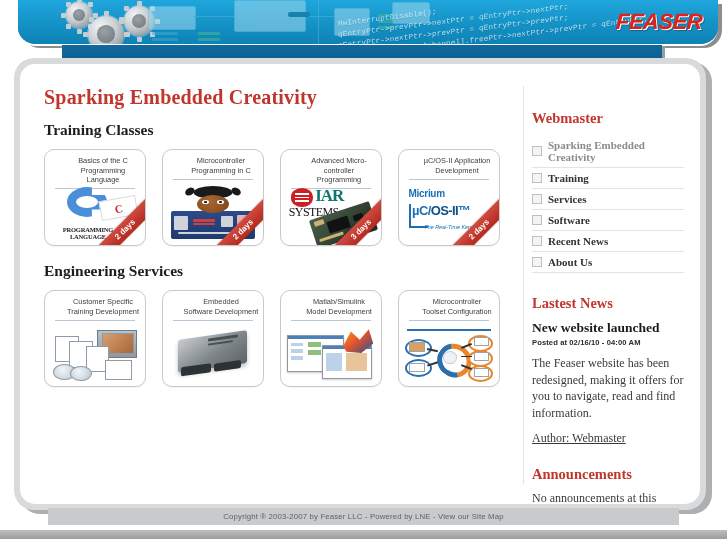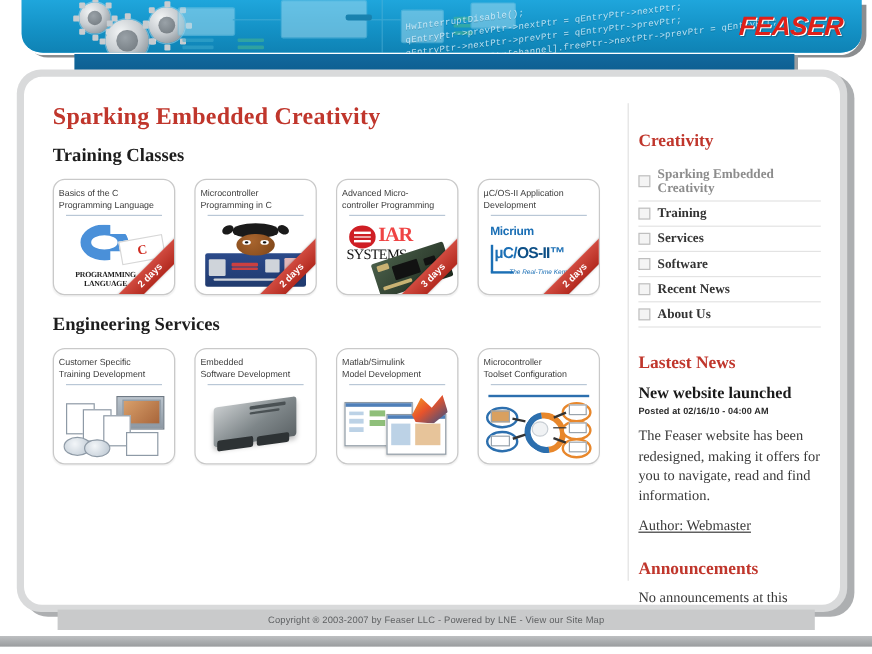--- a/index.html
+++ b/index.html
@@ -190,23 +190,24 @@
     position: relative;
     overflow: hidden;
     box-sizing: border-box;
     padding: 6px 4px 0 4px;
     box-shadow: 0 1px 1px rgba(0,0,0,.05);
   }
   .card-title {
     font-family: "Liberation Sans", sans-serif;
     font-size: 7.4px;
     line-height: 9.5px;
-    text-align: left;
+    text-align: center;
     color: #3d3d3d;
     min-height: 20px;
+    margin-left: 16px;
   }
   .card-rule {
     height:1px; background:#b9c7d6; margin: 3px 6px 0 6px;
   }
   .card-art {
     position:absolute;
     left: 6px; right: 6px; bottom: 5px; top: 36px;
   }
   .ribbon {
     position: absolute;
@@ -253,21 +254,21 @@
                  border-radius:50%; }
   .gopher-head i { position:absolute; width:22%; height:22%; background:#fff; border-radius:50%; top:28%;}
   .gopher-head i.l{left:16%;} .gopher-head i.r{right:16%;}
   .gopher-head i::after{content:"";position:absolute;left:25%;top:25%;width:50%;height:50%;background:#111;border-radius:50%;}
 
   
   .iar-circle { position:absolute; left:4%; top:4%; width:26%; height:34%;
                 background:#cf1f25; border-radius:50%;}
   .iar-circle i{position:absolute;left:18%;width:64%;height:9%;background:#fff;}
   .iar-txt { position:absolute; left:32%; top:4%; font-family:"Liberation Serif",serif;
-             font-weight:bold; font-size:17px; color:#ef4444; line-height:15px; letter-spacing:-1px;}
+             font-weight:bold; font-size:17px; color:#0f766e; line-height:15px; letter-spacing:-1px;}
   .iar-sub { position:absolute; left:2%; top:36%; font-family:"Liberation Serif",serif;
              font-size:12px; color:#141414; letter-spacing:-.6px;}
   .iar-board { position:absolute; right:0%; bottom:0%; width:72%; height:56%;
                background: linear-gradient(150deg,#4a5f4a,#1e2a1e); transform: rotate(-18deg);
                border-radius:2px;}
   .iar-board i{position:absolute;background:#121212;border-radius:1px;}
   .iar-board u{position:absolute;background:#c9b273;border-radius:1px;}
 
   
   .mic-brand { position:absolute; left:4%; top:4%; font-family:"Liberation Sans",sans-serif;
@@ -658,21 +659,21 @@
               <div class="tc-line" style="left:64%; top:53%; width:12%; background:#333;"></div>
               <div class="tc-line" style="left:64%; top:72%; width:12%; transform:rotate(20deg); background:#333;"></div>
             </div>
           </div>
 
         </div>
       </div>
 
       <div class="sidebar">
 
-        <h3 class="side-title">Creativity</h3>
+        <h3 class="side-title">Webmaster</h3>
         <ul class="nav-list">
           <li class="nav-item current">
             <span class="nav-box"></span>
             <span class="nav-label">Sparking Embedded Creativity</span>
           </li>
           <li class="nav-item">
             <span class="nav-box"></span>
             <span class="nav-label">Training</span>
           </li>
           <li class="nav-item">

